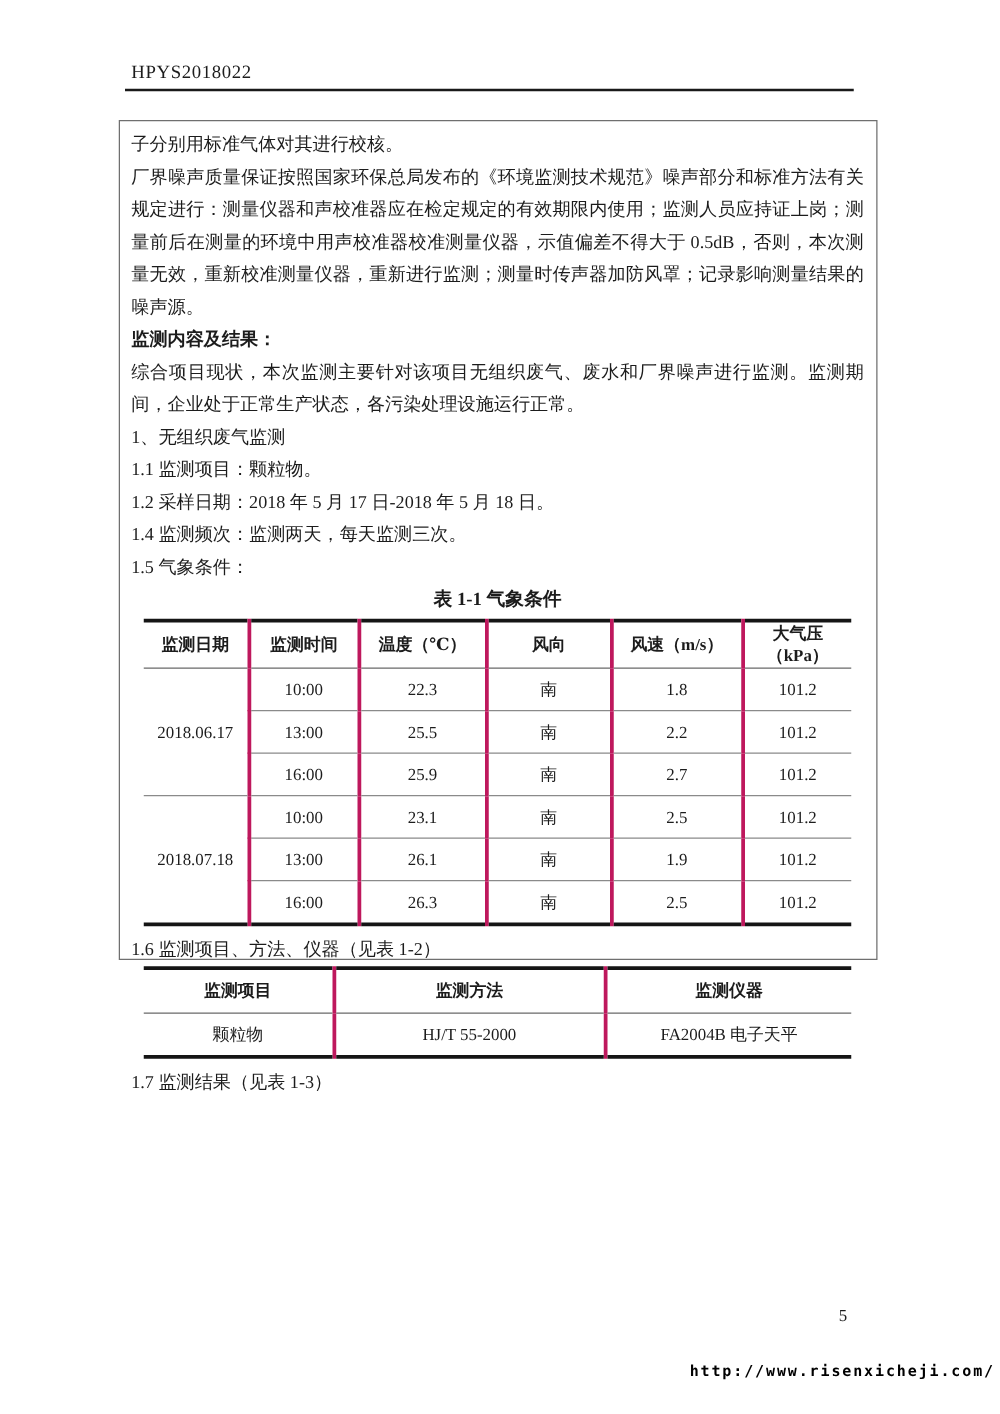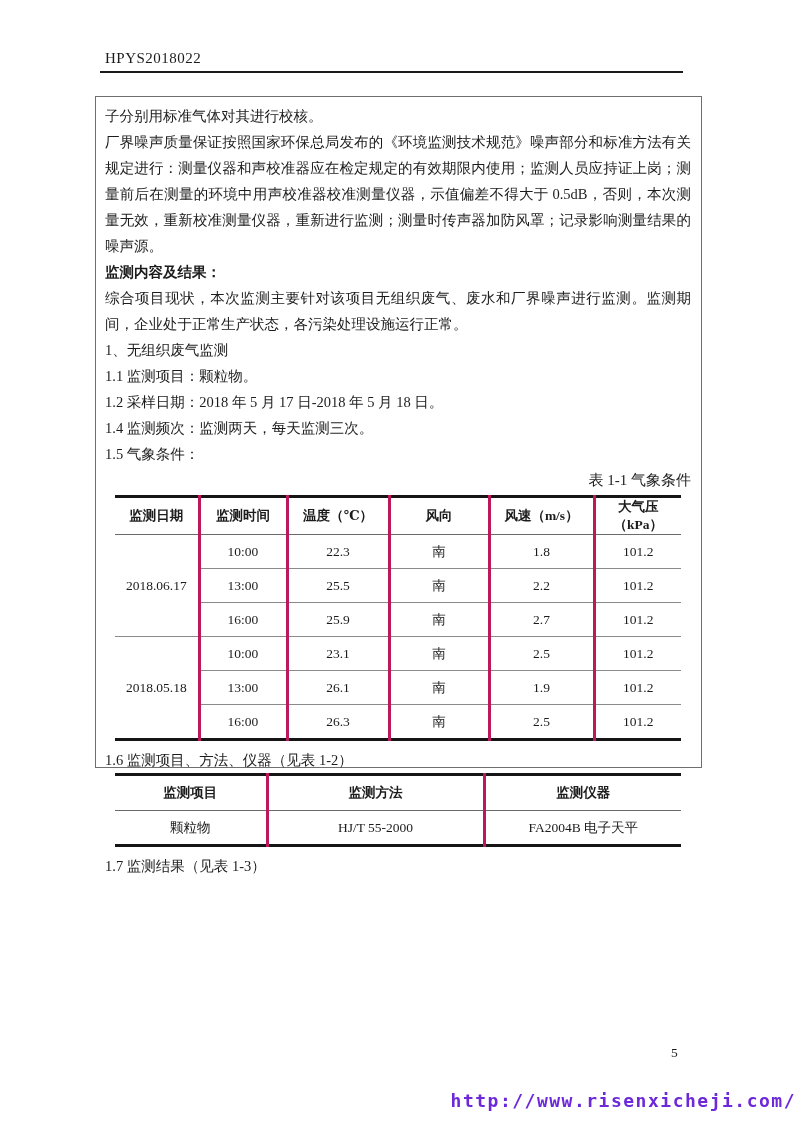--- a/index.html
+++ b/index.html
@@ -9,35 +9,35 @@
     overflow:hidden;
   }
   .header-code{position:absolute;left:105px;top:50px;font-size:15px;letter-spacing:.5px;}
   .header-rule{position:absolute;left:100px;top:71px;width:583px;height:2px;background:#1a1a1a;}
   .content-box{
     position:absolute;left:95px;top:96px;width:607px;height:672px;
     border:1px solid #6f6f6f;box-sizing:border-box;padding:6px 10px 0 9px;
   }
   .para{margin:0;font-size:14.5px;line-height:26px;text-align:justify;}
   .para.bold{font-weight:bold;}
-  .tbl-title{text-align:right;font-weight:normal;font-size:15px;line-height:23px;margin:2px 0 3px;}
+  .tbl-title{text-align:center;font-weight:bold;font-size:15px;line-height:23px;margin:2px 0 3px;}
   .tbl-title.large{font-size:16.5px;line-height:28px;margin:5px 0 4px;}
   table{border-collapse:collapse;width:566px;margin:0 auto;table-layout:fixed;
         border-top:3px solid #151515;border-bottom:3px solid #151515;}
   th,td{font-size:13.5px;text-align:center;vertical-align:middle;padding:0 2px;
         border-left:1px solid #8a8a8a;border-right:3px solid #be185d;}
   th{font-weight:bold;height:34px;border-bottom:1px solid #6a6a6a;}
   td{height:33px;border-bottom:1px solid #8a8a8a;}
   tr > :first-child{border-left:none;}
   tr > :last-child{border-right:none;}
   .sp6{margin-top:6px;}
   .page-number{position:absolute;left:671px;top:1045px;font-size:13.5px;}
   .watermark{
     position:absolute;right:4px;top:1090px;font-family:"DejaVu Sans Mono",monospace;
-    font-size:18px;font-weight:bold;letter-spacing:1.5px;color:#6d28d9;
+    font-size:12px;font-weight:bold;letter-spacing:1.5px;color:#000000;
   }
 </style>
 </head>
 <body>
 
 <div class="header-code">HPYS2018022</div>
 <div class="header-rule"></div>
 
 <div class="content-box">
 
@@ -89,21 +89,21 @@
         <td>101.2</td>
       </tr>
       <tr>
         <td>16:00</td>
         <td>25.9</td>
         <td>南</td>
         <td>2.7</td>
         <td>101.2</td>
       </tr>
       <tr>
-        <td rowspan="3">2018.05.18</td>
+        <td rowspan="3">2018.07.18</td>
         <td>10:00</td>
         <td>23.1</td>
         <td>南</td>
         <td>2.5</td>
         <td>101.2</td>
       </tr>
       <tr>
         <td>13:00</td>
         <td>26.1</td>
         <td>南</td>

